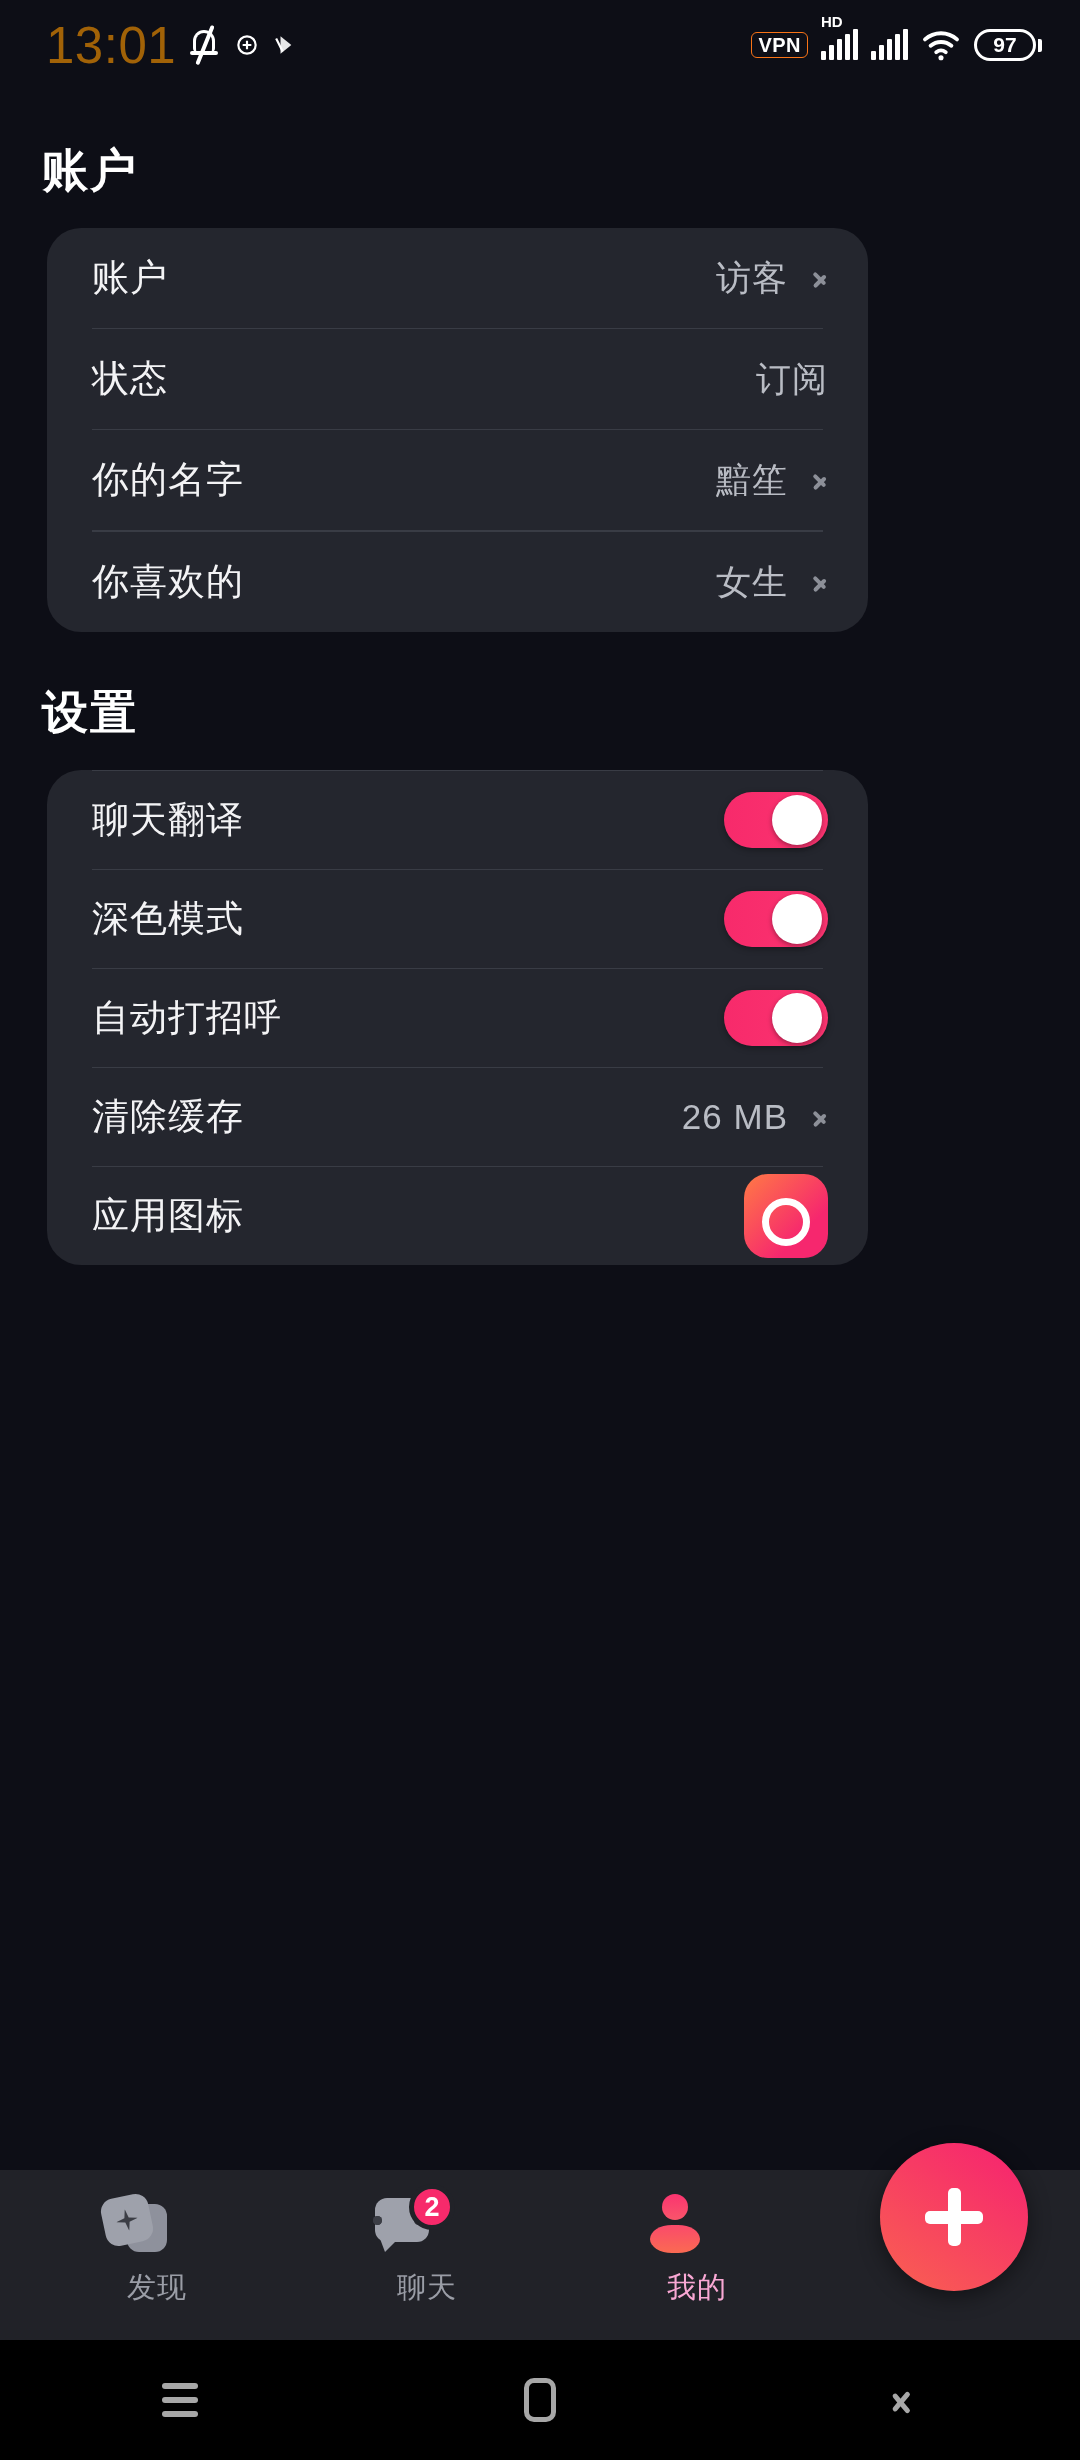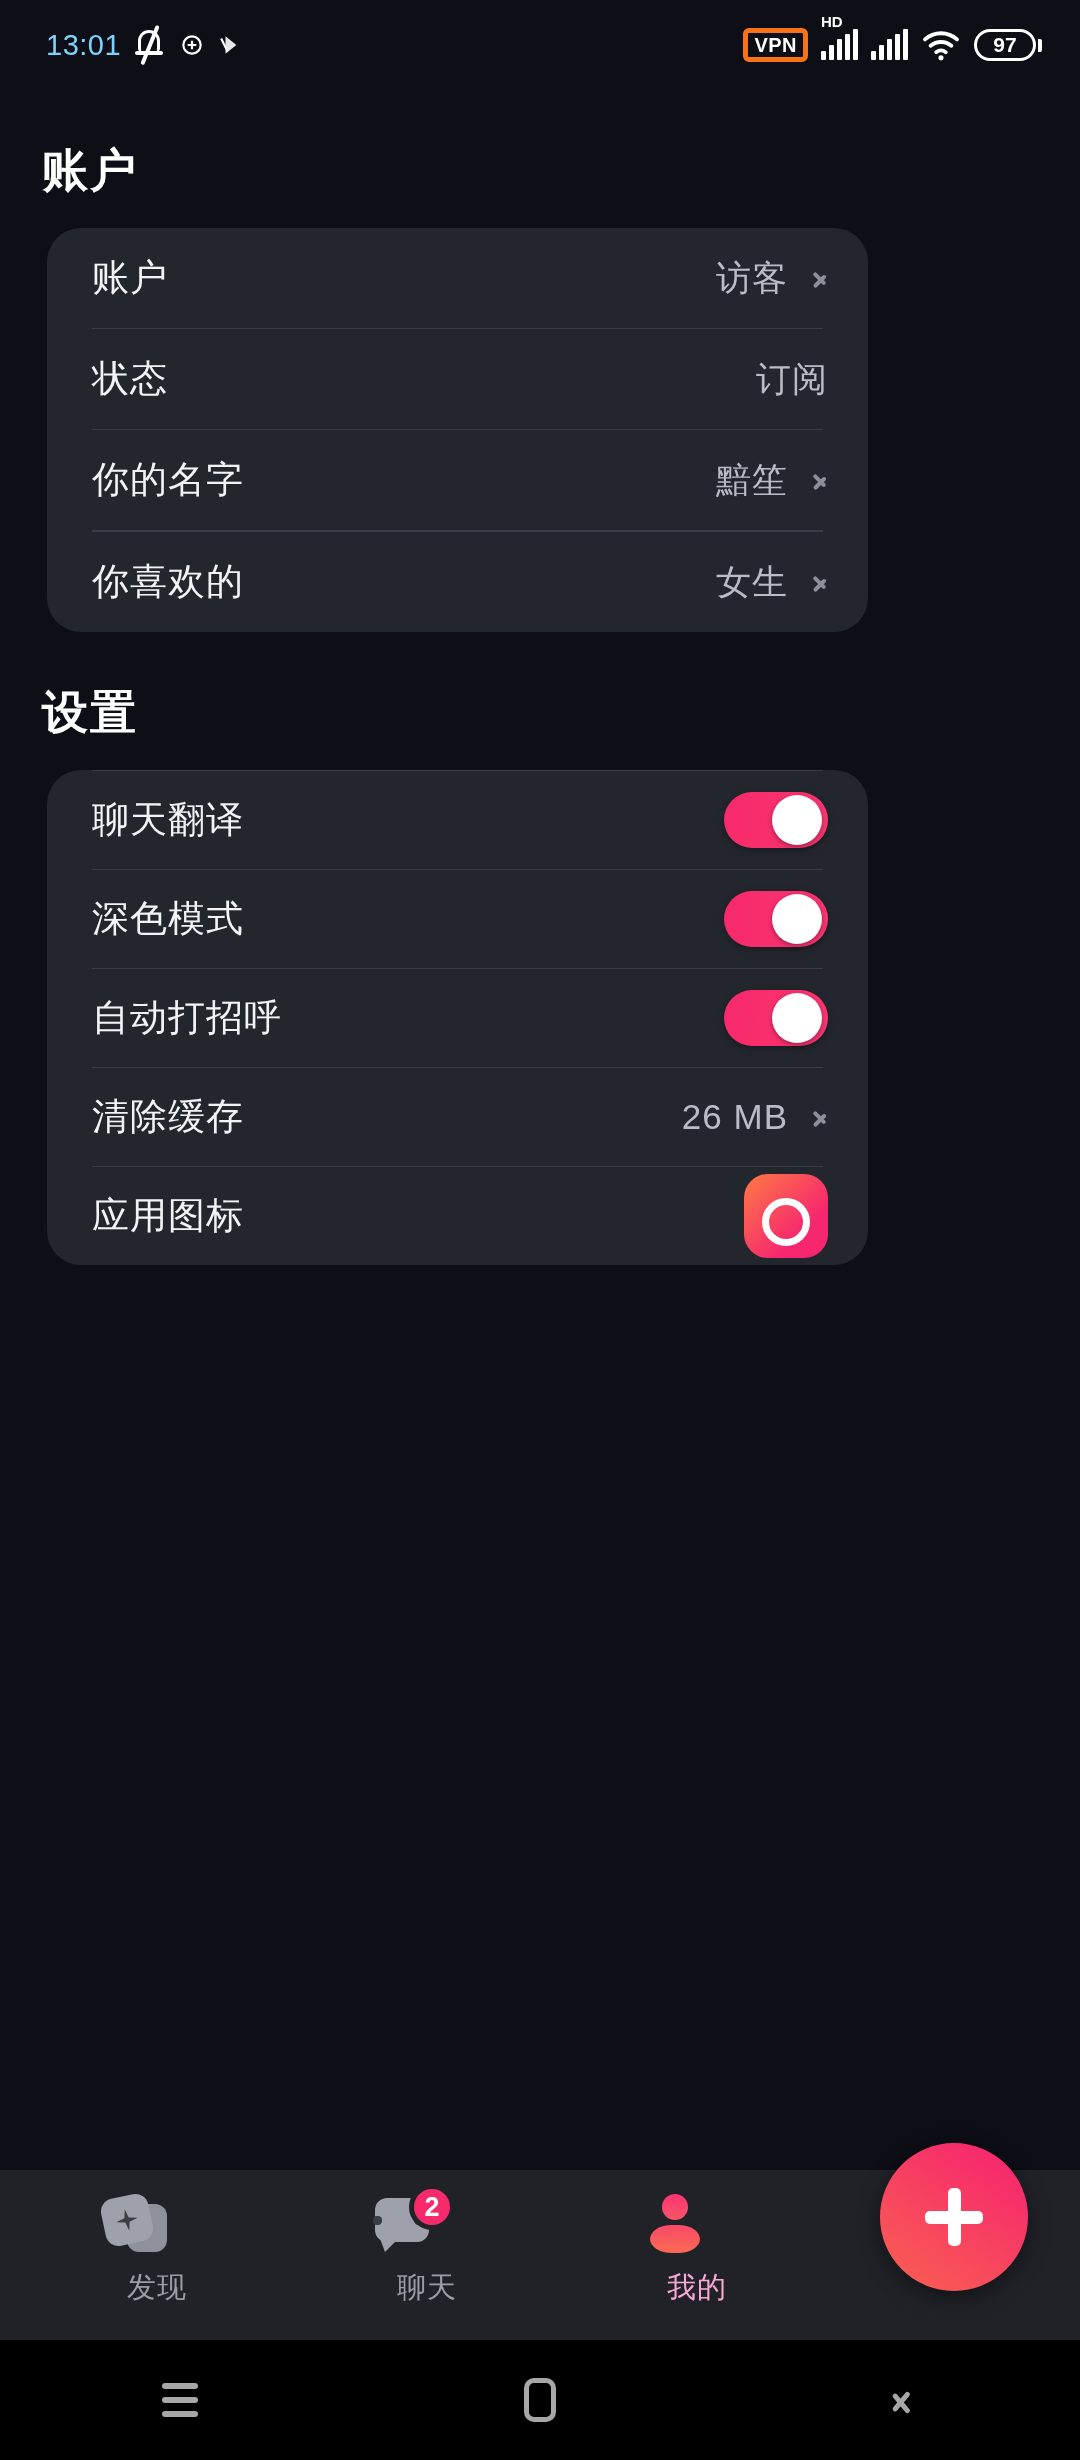--- a/index.html
+++ b/index.html
@@ -11,24 +11,24 @@
   }
   .phone { position:relative; width:1080px; height:2460px; background:#0d0e16; overflow:hidden; }
 
   
   .statusbar {
     position:absolute; top:0; left:0; width:1080px; height:90px;
     display:flex; align-items:center; justify-content:space-between;
     padding:0 38px 0 46px; color:#ffffff;
   }
   .sb-left { display:flex; align-items:center; gap:14px; }
-  .sb-time { font-size:29px; letter-spacing:0.5px; font-weight:400; color:#7dd3fc;text-align:center; }
+  .sb-time { font-size:51px; letter-spacing:0.5px; font-weight:400; color:#a16207;text-align:center; }
   .sb-right { display:flex; align-items:center; gap:13px; }
   .vpn-box {
-    border:5px solid #f97316; border-radius:6px; padding:2px 6px;
+    border:1px solid #f97316; border-radius:6px; padding:2px 6px;
     font-size:20px; font-weight:700; letter-spacing:0.5px; line-height:1;
   }
   .hd-wrap { position:relative; display:flex; align-items:flex-end; }
   .hd-label { position:absolute; top:-17px; left:0; font-size:15px; font-weight:700; }
   .bars { display:flex; align-items:flex-end; gap:3px; height:30px; }
   .bars i { display:block; width:5px; background:#fff; border-radius:1px; }
   .bars i:nth-child(1){height:9px}  .bars i:nth-child(2){height:15px}
   .bars i:nth-child(3){height:21px} .bars i:nth-child(4){height:26px}
   .bars i:nth-child(5){height:31px}
   .battery {

